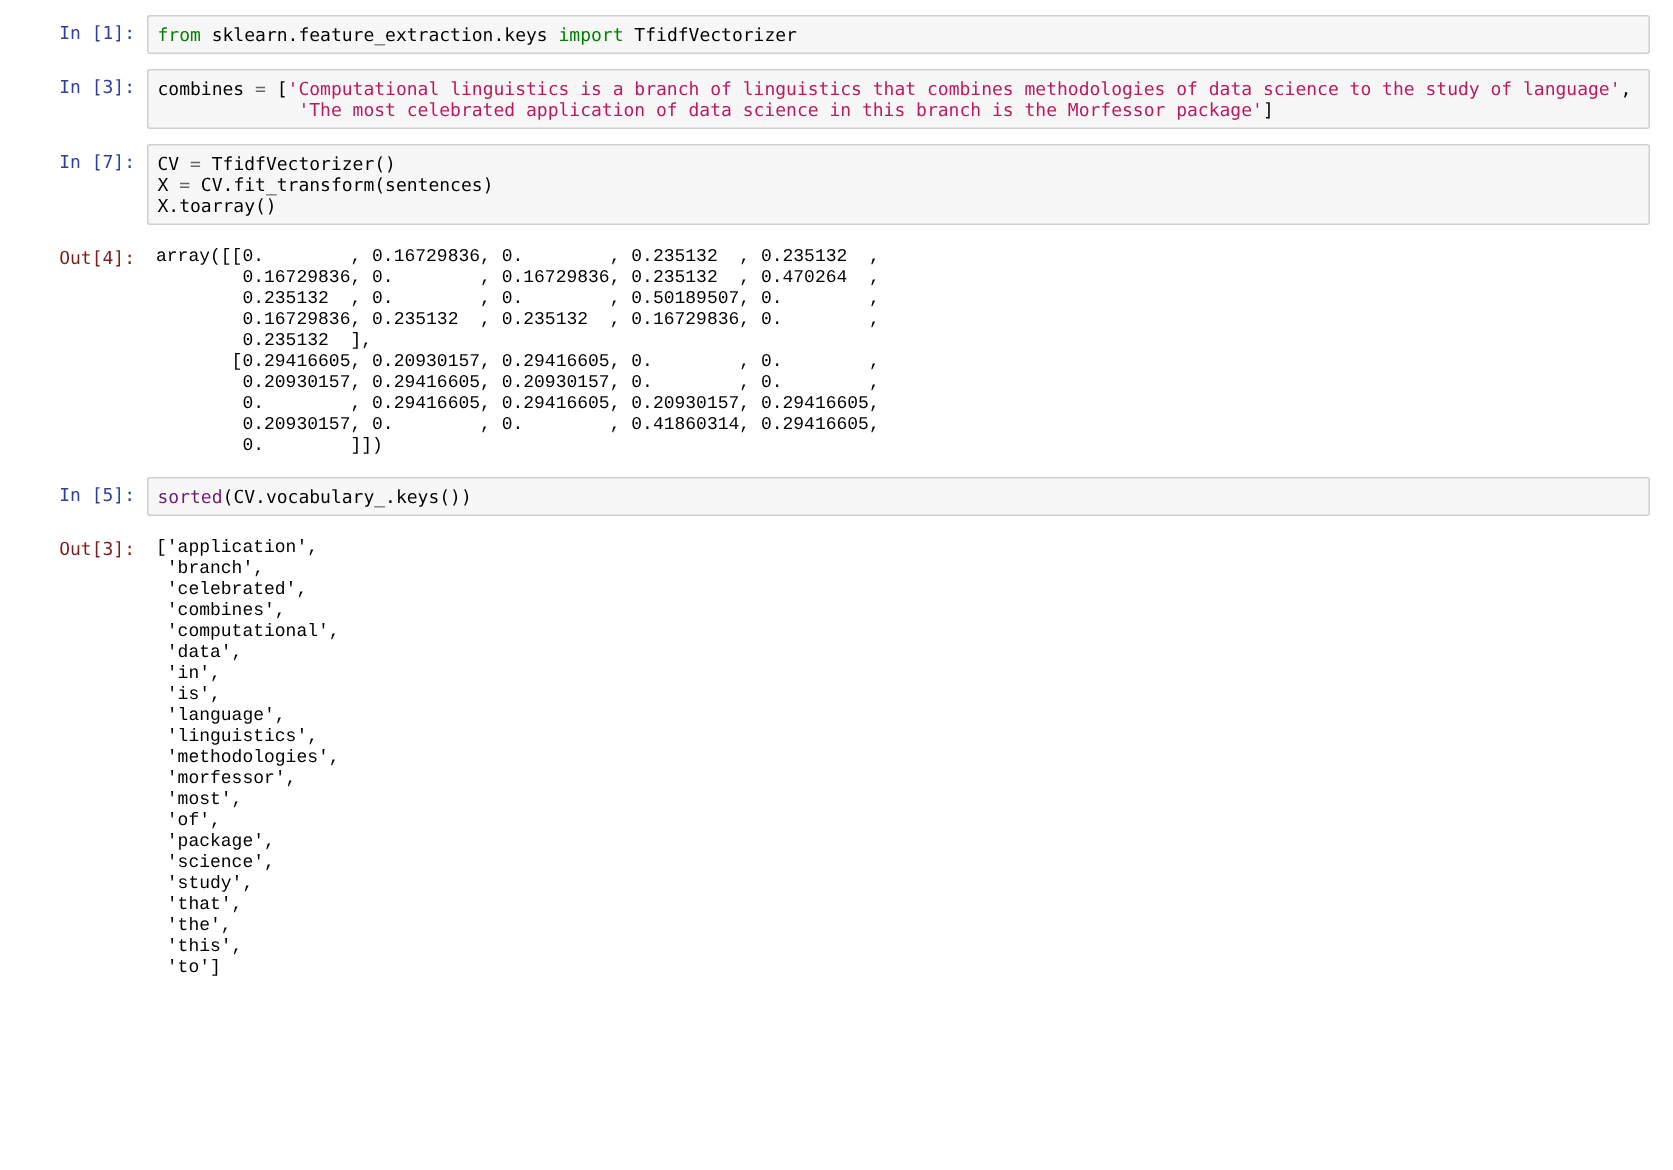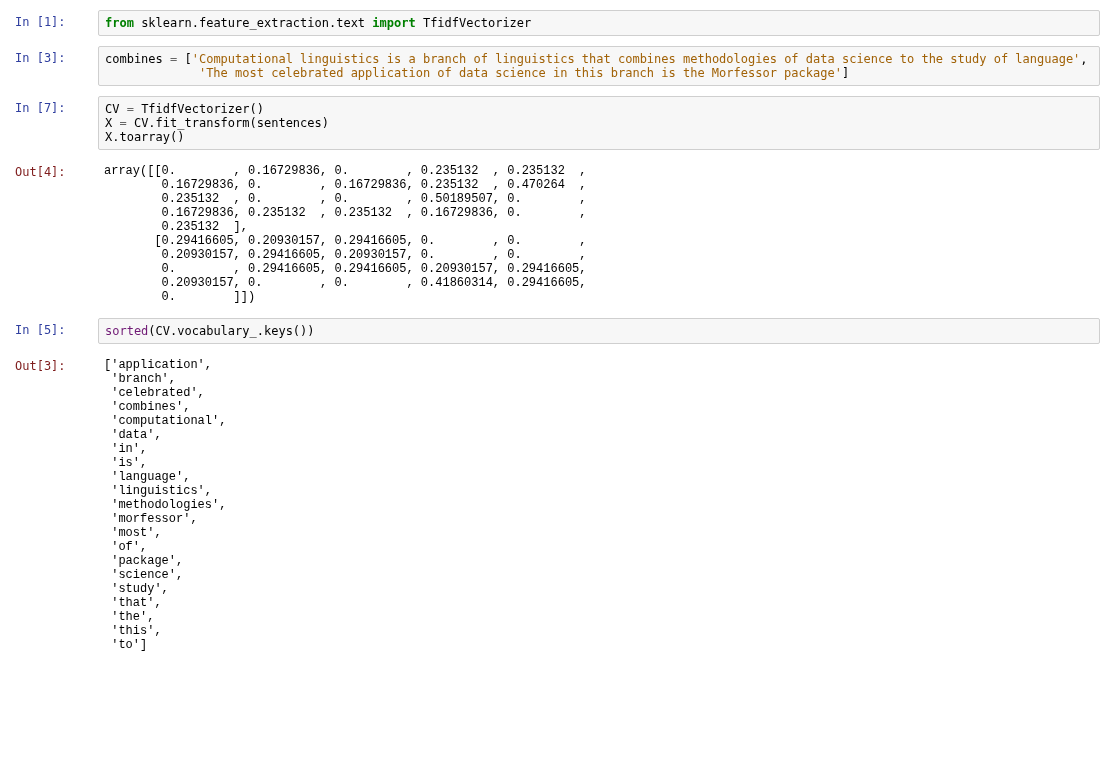--- a/index.html
+++ b/index.html
@@ -13,21 +13,21 @@
     box-sizing: border-box;
   }
   .cell {
     display: flex;
     align-items: flex-start;
     margin-bottom: 10px;
   }
   .prompt {
     width: 75px;
     flex-shrink: 0;
-    text-align: left;
+    text-align: right;
     padding-right: 8px;
     padding-top: 5px;
     font-family: monospace;
   }
   .prompt-in { color: #303F9F; }
   .prompt-out { color: #7f1d1d; }
   .input-area {
     flex: 1;
     border: 1px solid #cfcfcf;
     border-radius: 2px;
@@ -35,31 +35,31 @@
     padding: 5px 6px;
     white-space: pre;
     overflow-x: auto;
   }
   .output-area {
     flex: 1;
     padding: 4px 6px;
     white-space: pre;
     font-family: Liberation Mono, monospace;
   }
-  .kw-green { color: #008000; font-weight: bold; }
-  .str { color: #a16207; }
+  .kw-green { color: #008000; font-weight: normal; }
+  .str { color: #be185d; }
   .op { color: #666666; }
   .builtin { color: #701a75; }
 </style>
 </head>
 <body>
 
 <div class="cell">
   <div class="prompt prompt-in">In  [1]:</div>
-  <div class="input-area"><span class="kw-green">from</span><span> sklearn.feature_extraction.text </span><span class="kw-green">import</span><span> TfidfVectorizer</span></div>
+  <div class="input-area"><span class="kw-green">from</span><span> sklearn.feature_extraction.keys </span><span class="kw-green">import</span><span> TfidfVectorizer</span></div>
 </div>
 
 <div class="cell">
   <div class="prompt prompt-in">In  [3]:</div>
   <div class="input-area"><span>combines </span><span class="op">=</span><span> [</span><span class="str">'Computational linguistics is a branch of linguistics that combines methodologies of data science to the study of language'</span><span>,</span><span>
              </span><span class="str">'The most celebrated application of data science in this branch is the Morfessor package'</span><span>]</span></div>
 </div>
 
 <div class="cell">
   <div class="prompt prompt-in">In  [7]:</div>

